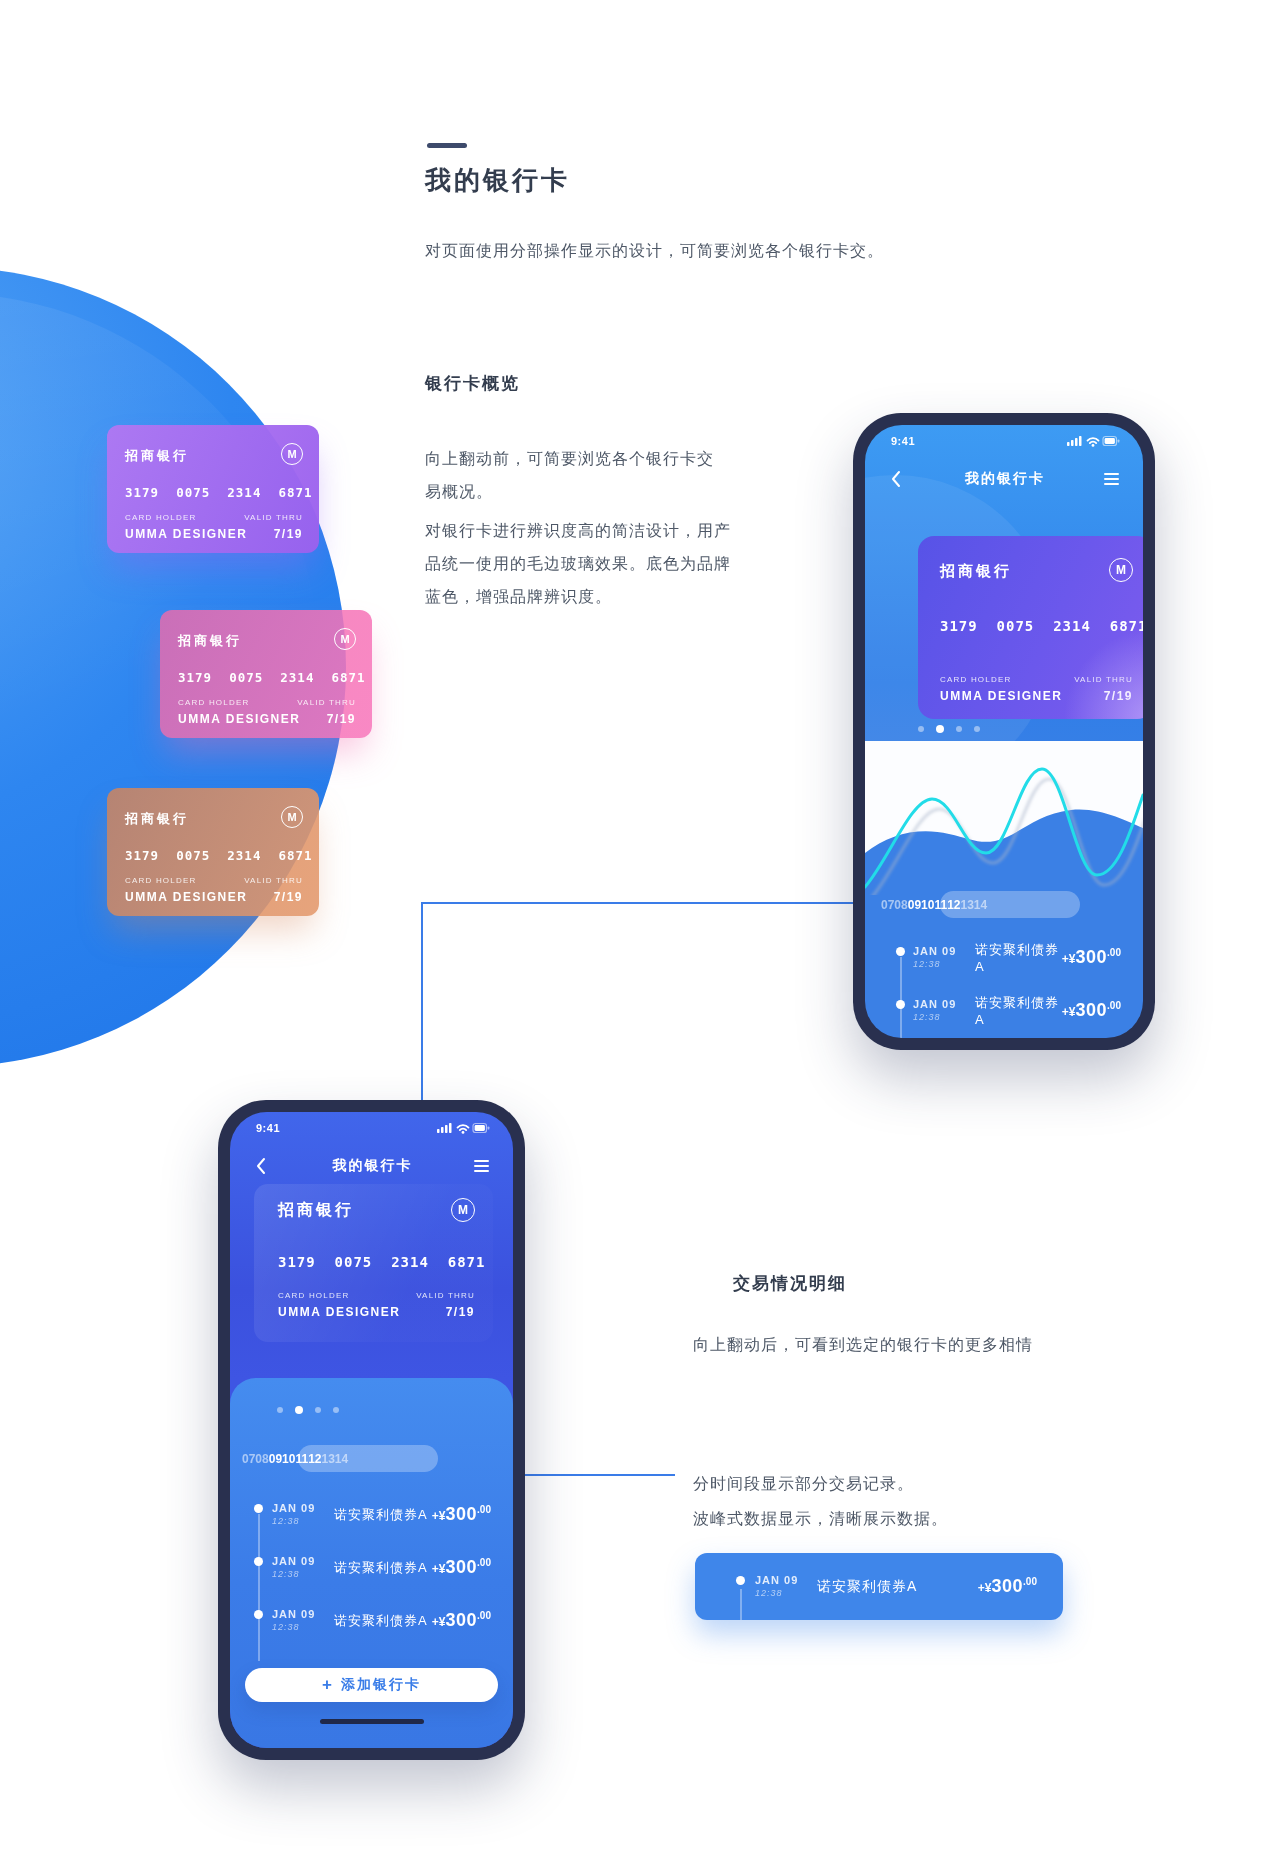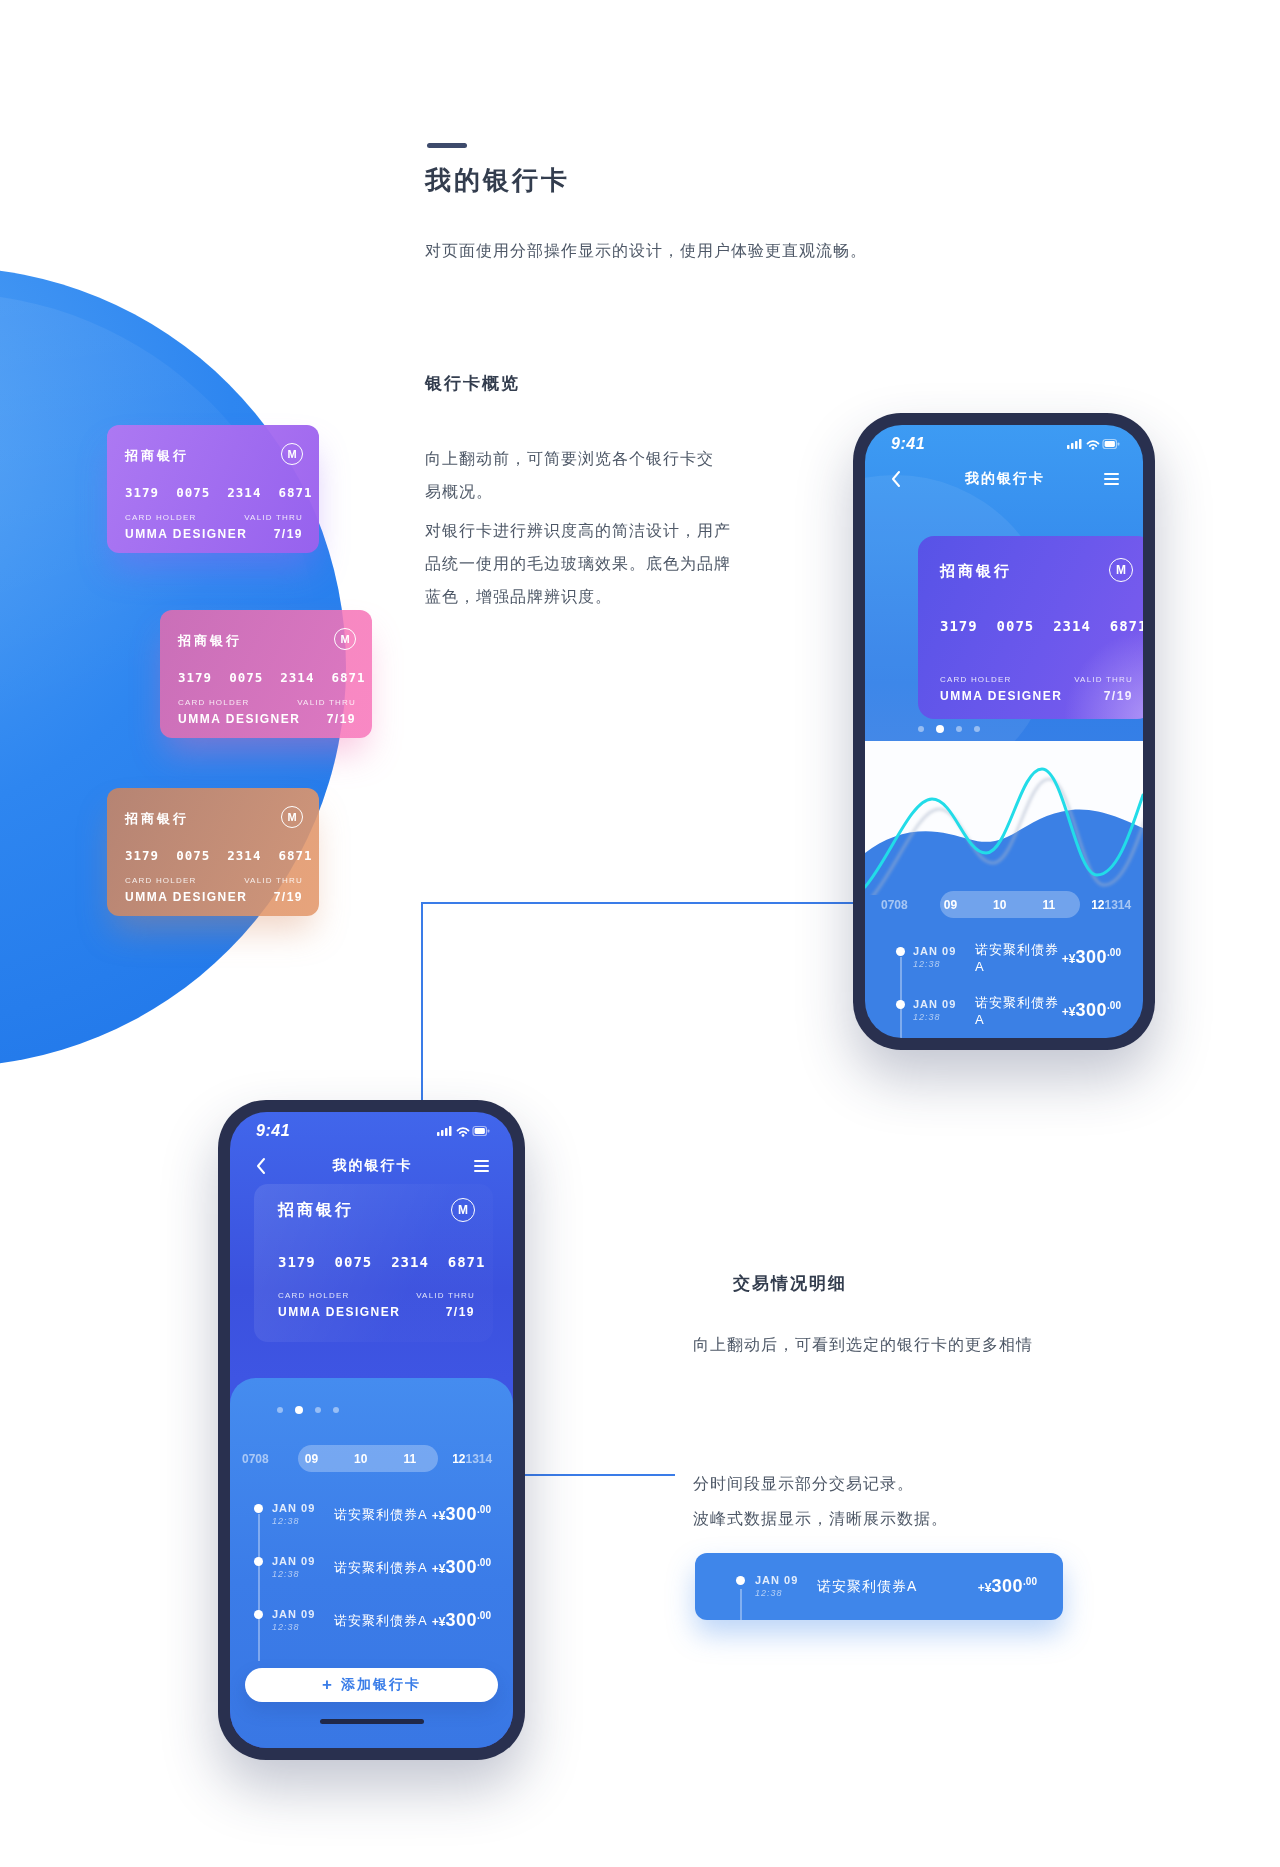--- a/index.html
+++ b/index.html
@@ -40,21 +40,21 @@
   .meta-left{position:absolute;left:18px;bottom:12px;}
   .meta-right{position:absolute;right:16px;bottom:12px;text-align:right;}
   
   .phone{position:absolute;background:#29304f;border-radius:48px;box-shadow:0 28px 55px rgba(40,50,90,0.28);z-index:3;}
   .phone1{left:853px;top:413px;width:302px;height:637px;}
   .phone2{left:218px;top:1100px;width:307px;height:660px;}
   .screen{position:absolute;inset:12px;border-radius:37px;overflow:hidden;color:#fff;}
   .screen1{background:linear-gradient(180deg,#3d9bf3 0%,#2f7ee8 42%,#3b80e5 60%,#3b80e5 100%);}
   .screen1::before{content:'';position:absolute;left:-130px;top:50px;width:320px;height:320px;border-radius:50%;background:rgba(255,255,255,0.07);}
   .screen2{background:linear-gradient(180deg,#4166eb 0%,#3b51de 28%,#3e55e3 42%);}
-  .status{position:absolute;top:10px;left:26px;right:22px;display:flex;justify-content:space-between;align-items:center;font-size:16px;font-weight:bold;letter-spacing:.5px;font-style:italic;}
+  .status{position:absolute;top:10px;left:26px;right:22px;display:flex;justify-content:space-between;align-items:center;font-size:11px;font-weight:bold;letter-spacing:.5px;}
   .navbar{position:absolute;top:44px;left:26px;right:24px;height:20px;display:flex;align-items:center;justify-content:space-between;}
   .nav-title{position:absolute;left:0;right:0;text-align:center;font-size:14px;font-weight:bold;letter-spacing:2px;}
   .hamburger{display:flex;flex-direction:column;gap:3px;}
   .hamburger i{display:block;width:15px;height:2px;border-radius:1px;background:#fff;}
   
   .screen-card{position:absolute;left:53px;top:111px;width:235px;height:183px;border-radius:16px;
     background:linear-gradient(115deg,#5753e7 0%,#6b58ec 55%,#7e5cee 100%);}
   .screen-card::after{content:'';position:absolute;right:0;bottom:0;width:90px;height:90px;border-radius:0 0 16px 0;
     background:radial-gradient(circle at 100% 100%, rgba(216,196,255,0.55), rgba(216,196,255,0) 70%);}
   .screen-card .bank{position:absolute;left:22px;top:26px;font-size:15px;font-weight:bold;letter-spacing:3px;}
@@ -65,21 +65,21 @@
   
   .dots{position:absolute;display:flex;gap:12px;align-items:center;}
   .dots i{width:6px;height:6px;border-radius:50%;background:rgba(255,255,255,.45);}
   .dots i.active{width:8px;height:8px;background:#fff;}
   .dots1{left:53px;top:300px;}
   .dots2{left:47px;top:300px;}
   
   .chart{position:absolute;left:0;top:316px;width:278px;height:154px;}
   
   .hours{position:absolute;left:0;right:0;height:28px;display:flex;justify-content:flex-start;align-items:center;padding:0 16px;font-size:12px;font-weight:bold;color:rgba(255,255,255,.55);}
-  .hours .sel{color:#fff;padding-left:36px;}
+  .hours .sel{color:#fff;}
   .hours1{top:466px;}
   .pill{position:absolute;height:27px;border-radius:14px;background:rgba(255,255,255,.28);}
   .pill1{left:75px;top:466px;width:140px;}
   
   .txns{position:absolute;left:0;right:0;}
   .txns1{top:506px;}
   .txns2{top:376px;}
   .tl-line{position:absolute;width:2px;background:rgba(255,255,255,.35);}
   .txns1 .tl-line{left:35px;top:26px;bottom:-40px;}
   .txns2 .tl-line{left:28px;top:26px;bottom:-14px;}
@@ -120,21 +120,21 @@
 </style>
 </head>
 <body>
 
 <div class="canvas">
 
   <div class="big-circle"></div>
 
   <div class="dash"></div>
   <h1 class="page-title">我的银行卡</h1>
-  <div class="subtitle">对页面使用分部操作显示的设计，使用户体验更直观流畅。</div>
+  <div class="subtitle">对页面使用分部操作显示的设计，可简要浏览各个银行卡交。</div>
 
   <div class="sec-heading" style="left:425px;top:372px;">银行卡概览</div>
   <div class="para" style="left:425px;top:514px;">
     <div>对银行卡进行辨识度高的简洁设计，用产</div>
     <div>品统一使用的毛边玻璃效果。底色为品牌</div>
     <div>蓝色，增强品牌辨识度。</div>
   </div>
   <div class="para" style="left:425px;top:442px;">
     <div>向上翻动前，可简要浏览各个银行卡交</div>
     <div>易概况。</div>

